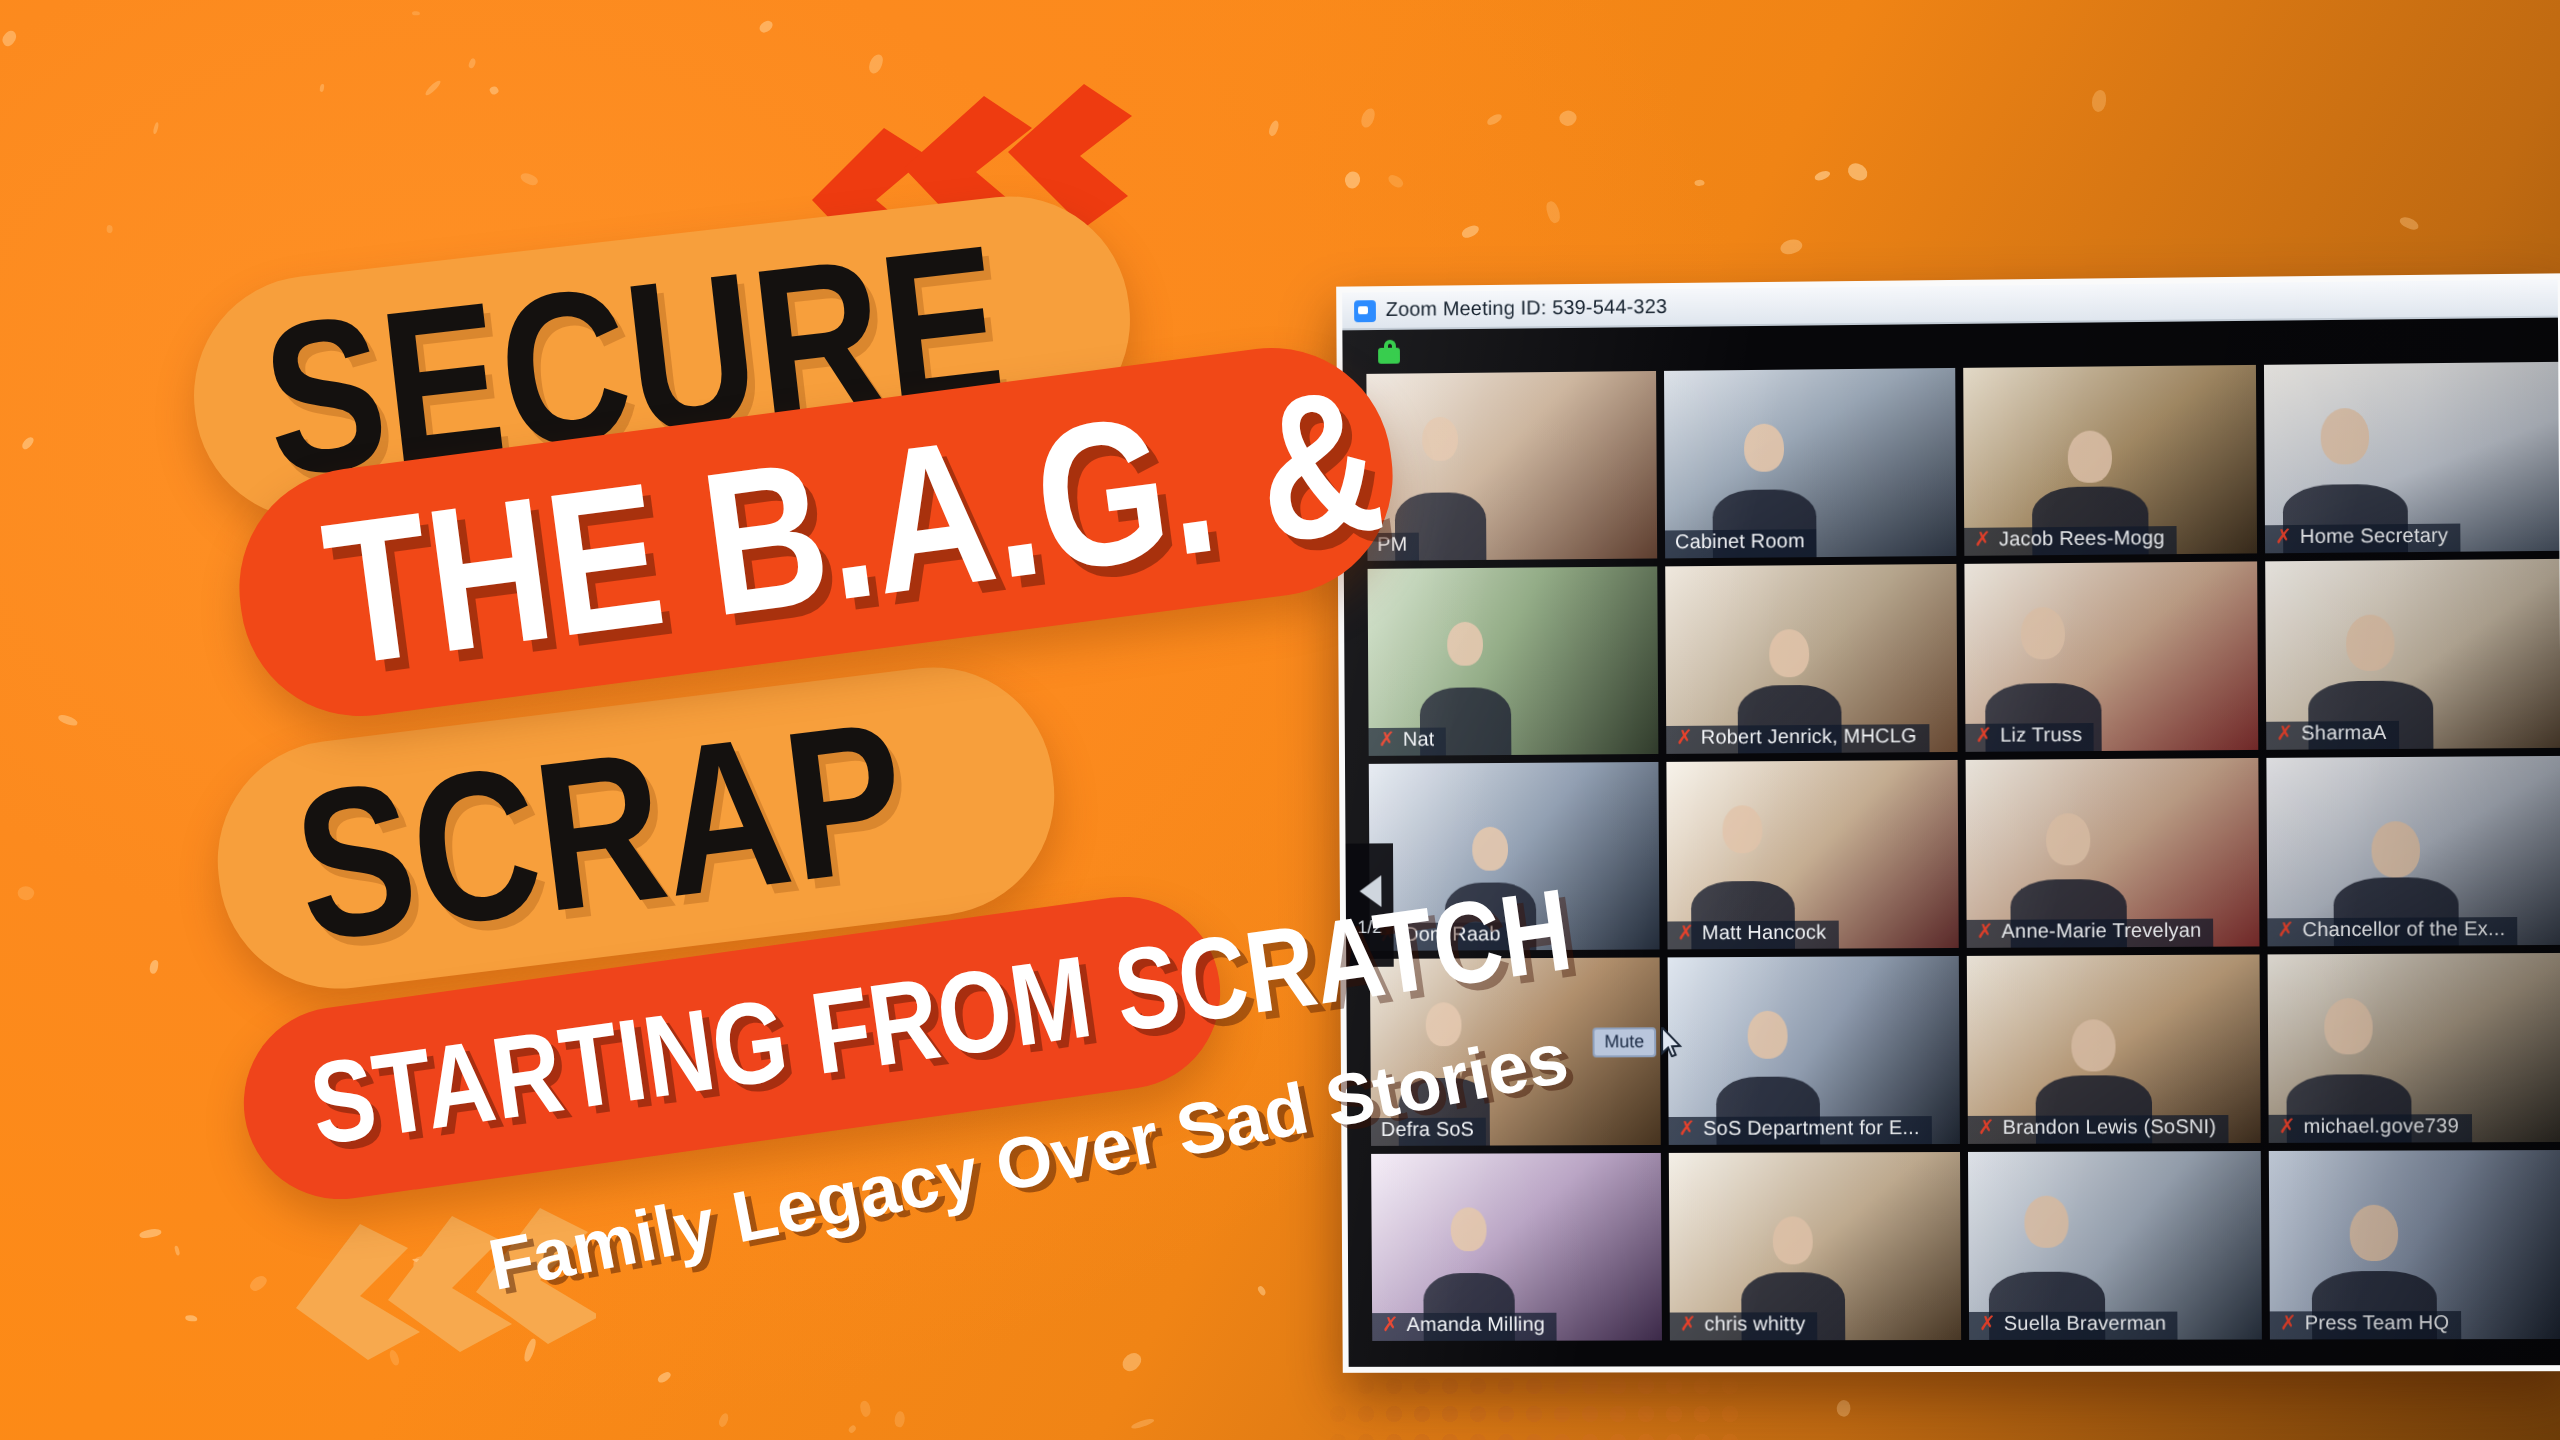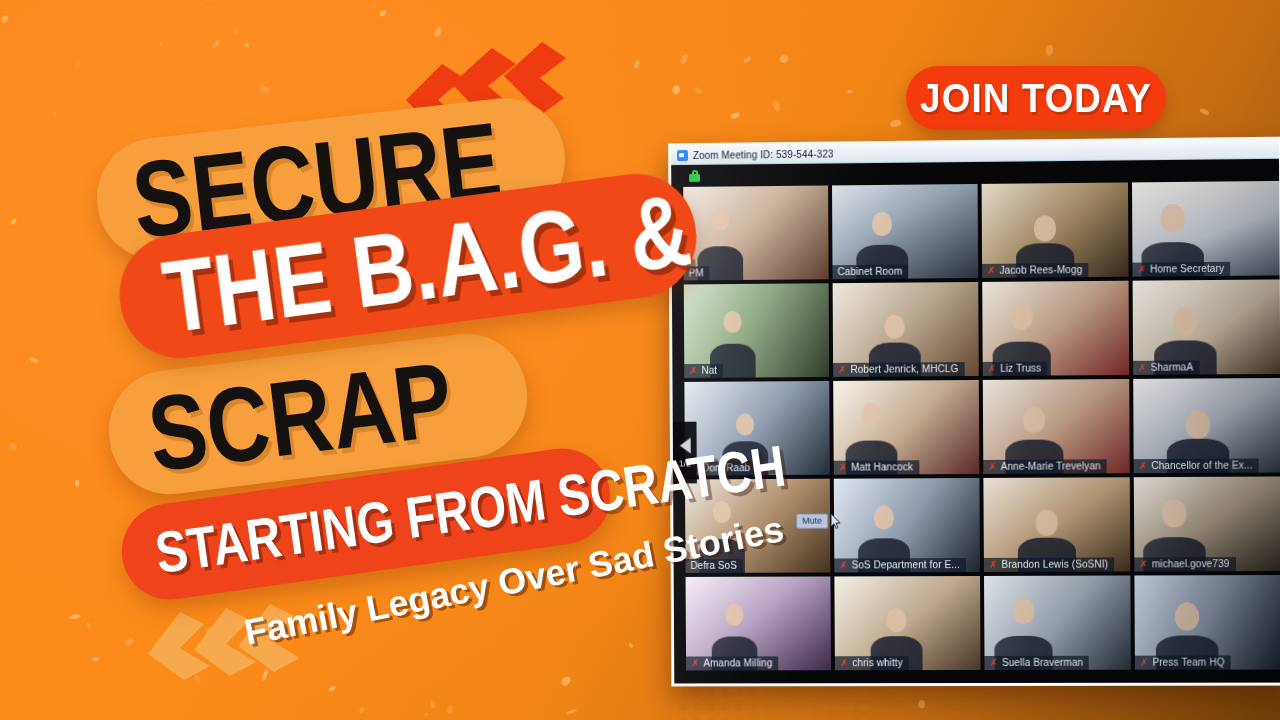--- a/index.html
+++ b/index.html
@@ -211,23 +211,20 @@
       <div class="sp" style="left: 12.3608px; top: 217.892px; width: 3.81319px; height: 6.7886px; transform: rotate(36.4443deg); opacity: 0.646379;"></div>
       <div class="sp" style="left: 892.06px; top: 118.141px; width: 7.34149px; height: 11.0619px; transform: rotate(67.9482deg); opacity: 0.463983;"></div>
       <div class="sp" style="left: 52.6376px; top: 112.978px; width: 3.77721px; height: 2.9041px; transform: rotate(94.1728deg); opacity: 0.307682;"></div>
       <div class="sp" style="left: 429.533px; top: 699.885px; width: 5.15687px; height: 8.42405px; transform: rotate(162.222deg); opacity: 0.254163;"></div>
       <div class="sp" style="left: 629.444px; top: 643.327px; width: 3.49825px; height: 5.01112px; transform: rotate(142.341deg); opacity: 0.579972;"></div>
       <div class="sp" style="left: 125.958px; top: 637.086px; width: 5.78373px; height: 9.46668px; transform: rotate(45.7004deg); opacity: 0.317729;"></div>
       <div class="sp" style="left: 215.229px; top: 38.9047px; width: 3.08987px; height: 9.84449px; transform: rotate(43.218deg); opacity: 0.412573;"></div>
     </div>
   <div class="halftone"></div>
 
-  <div id="join-today">
-    <span>JOIN TODAY</span>
-  </div>
 
   <svg class="chev" style="left:392px;top:38px;" width="190" height="112" viewBox="0 0 190 112">
     <g fill="#EE3B10">
       <path d="M12 58 L48 22 L70 36 L44 58 L70 80 L48 96 Z" transform="translate(2,4) scale(1,1)"></path>
       <path d="M60 46 L100 10 L124 26 L96 48 L122 70 L98 86 Z"></path>
       <path d="M112 38 L150 4 L174 20 L148 40 L172 60 L150 76 Z"></path>
     </g>
   </svg>
 
   <svg class="chev" style="left:118px;top:604px;" width="180" height="84" viewBox="0 0 180 84">

